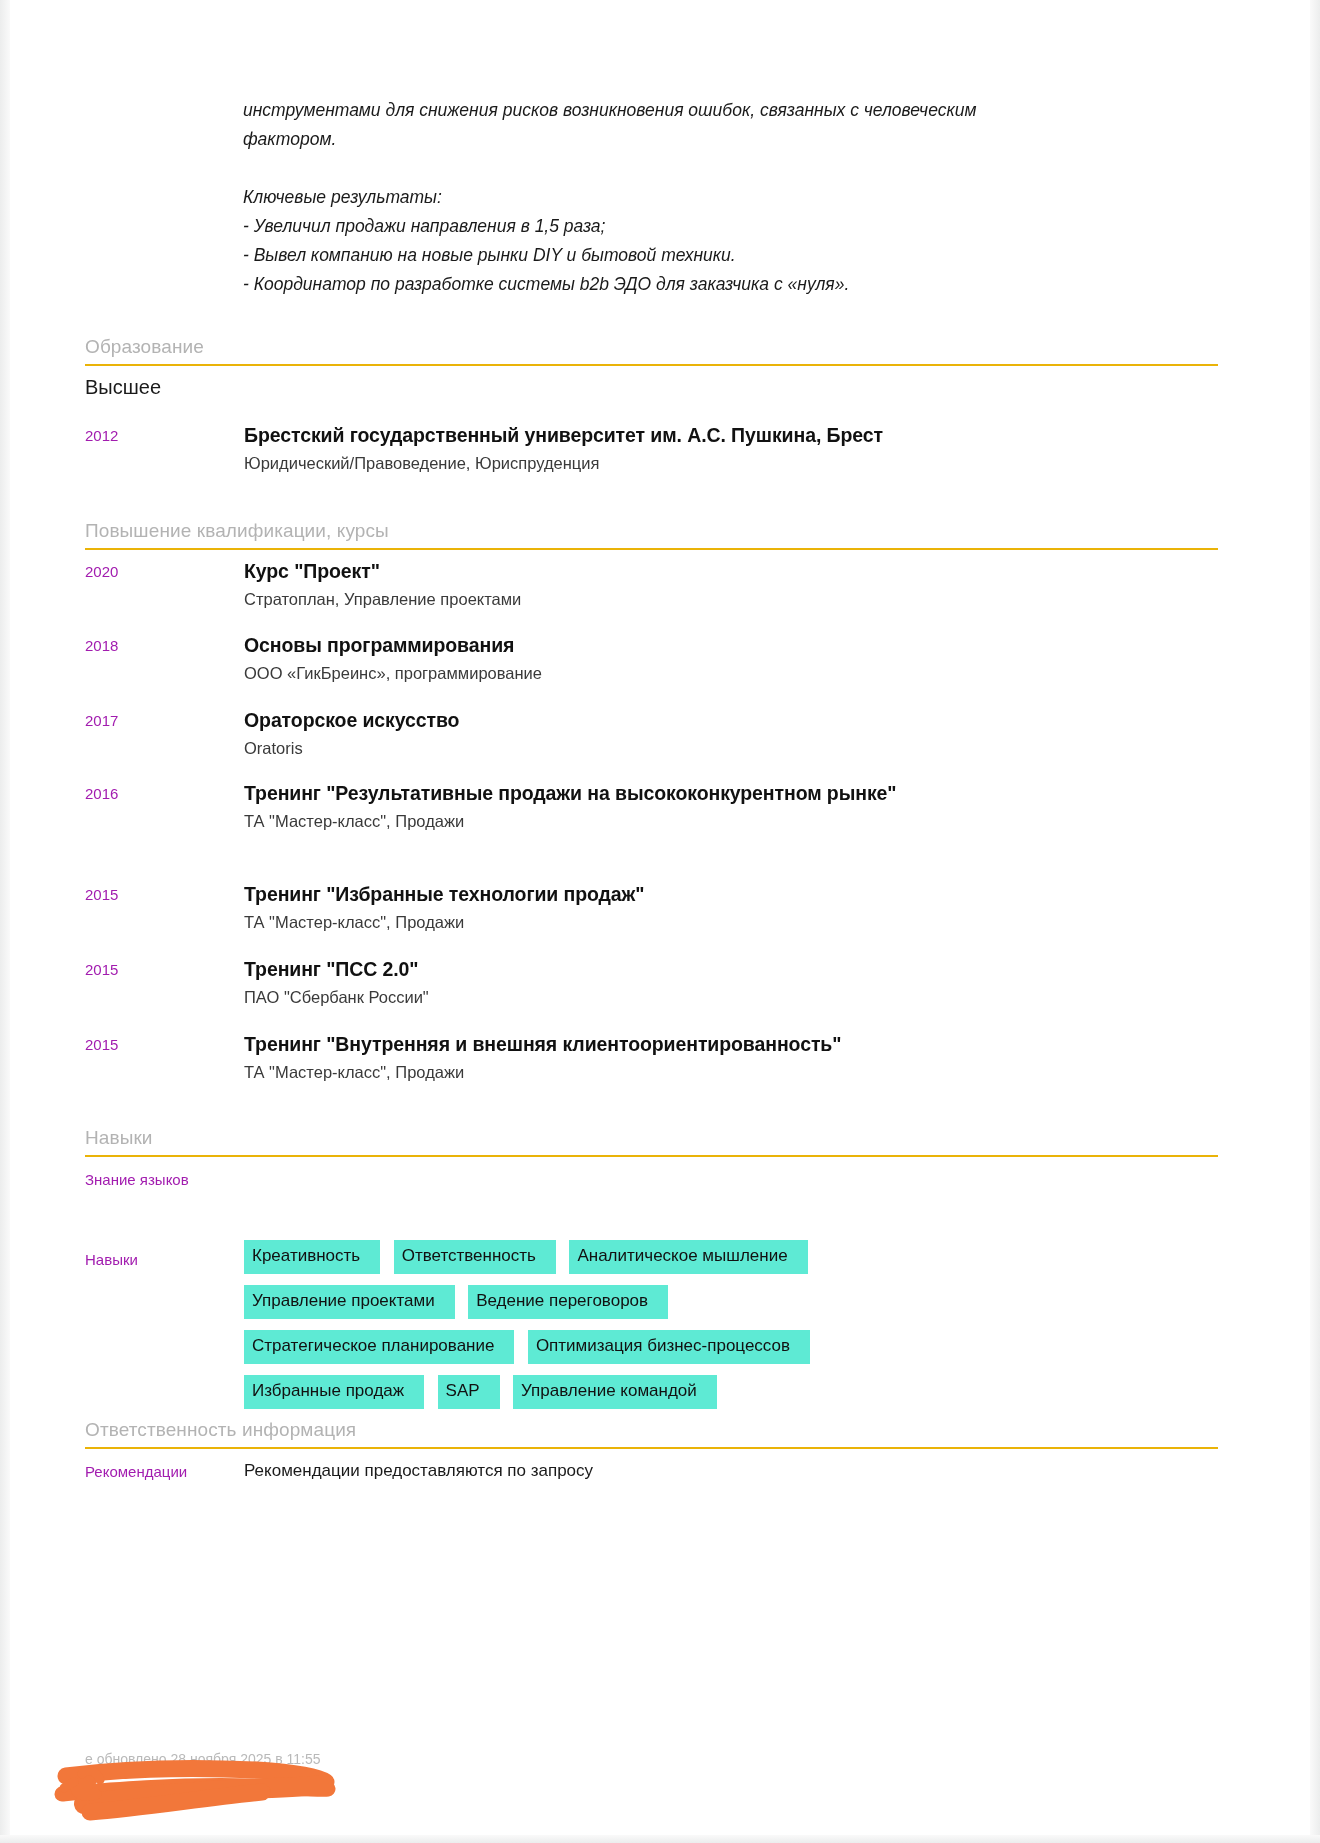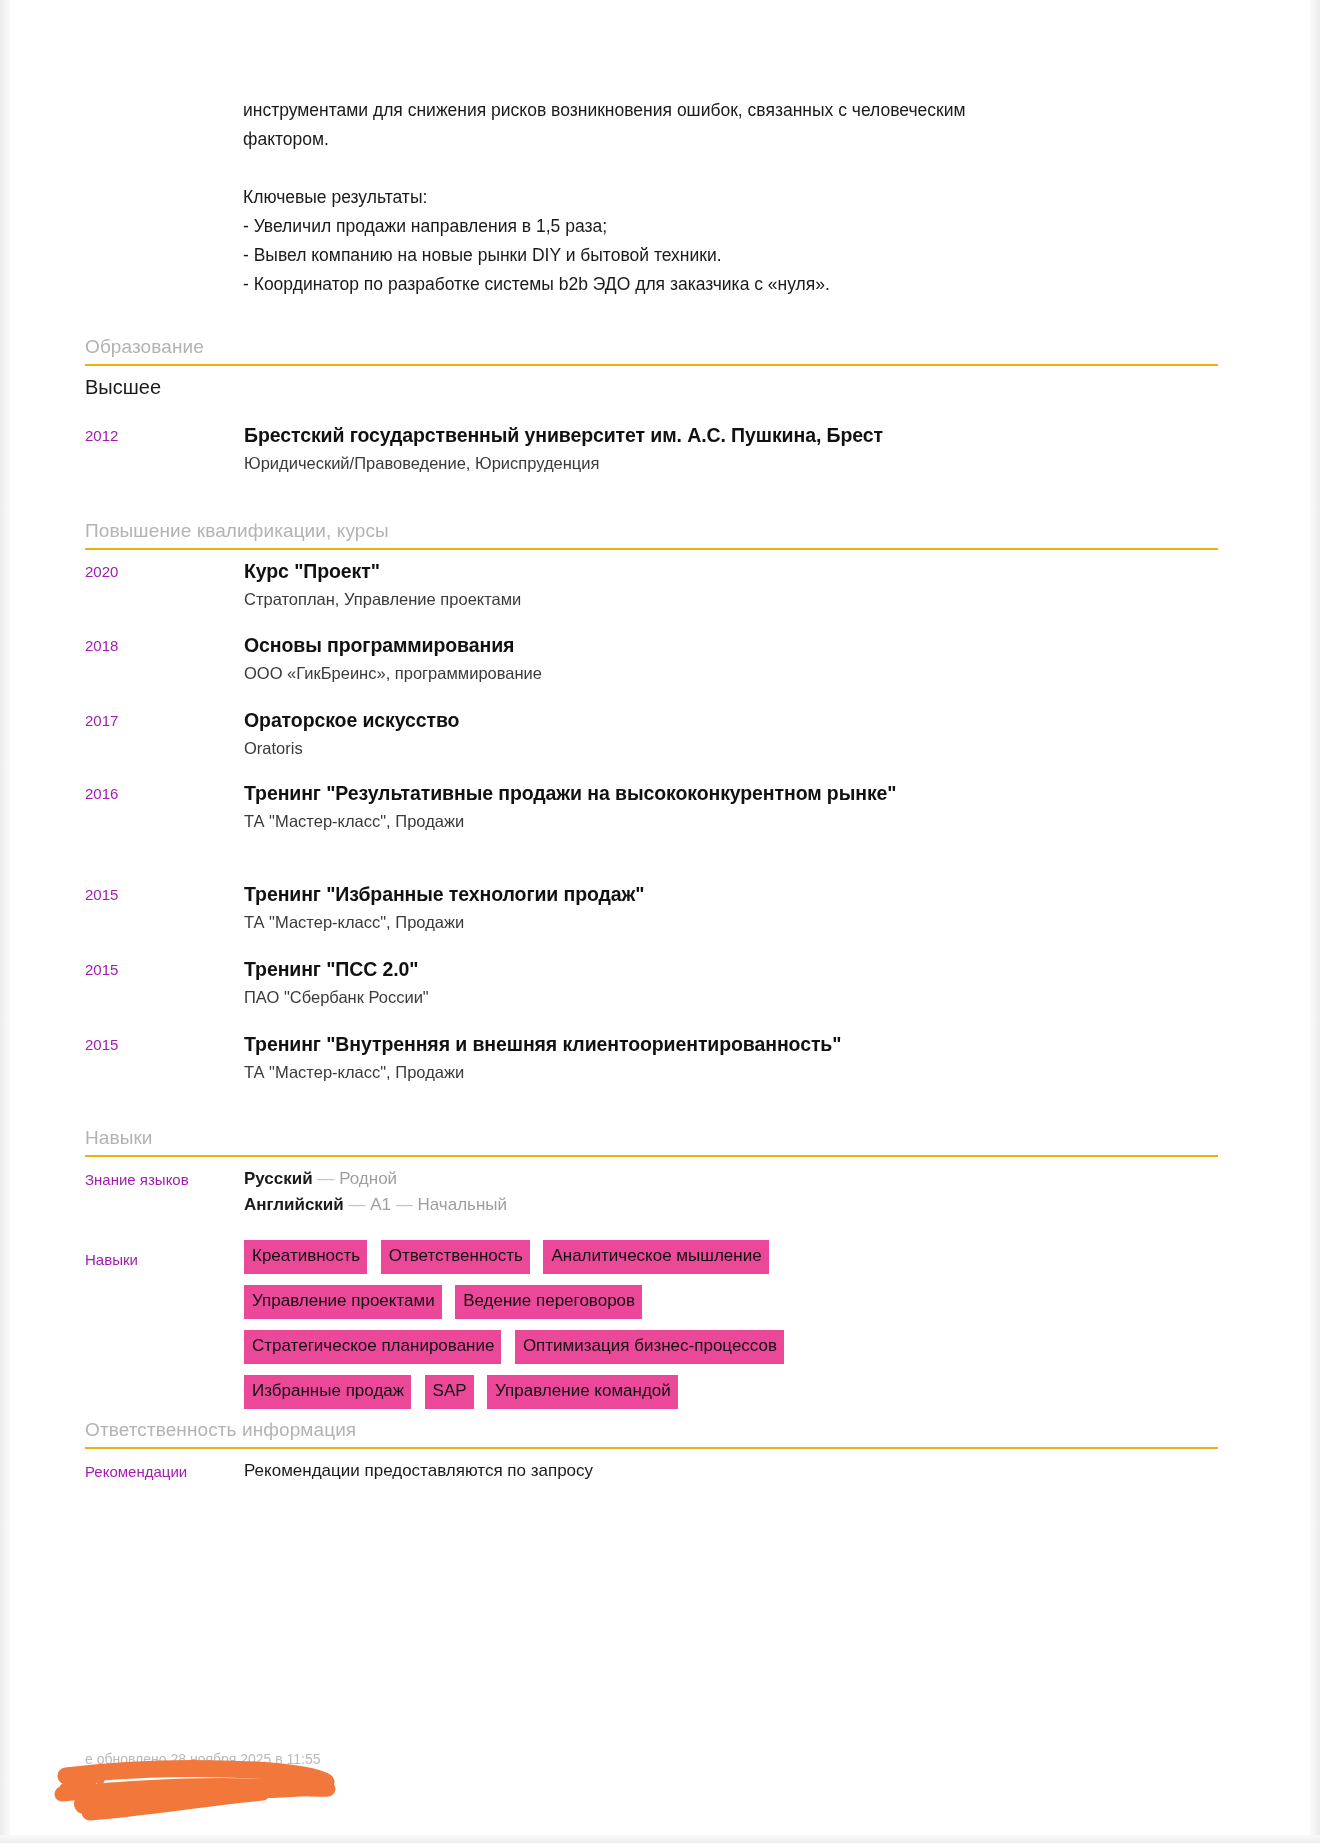--- a/index.html
+++ b/index.html
@@ -51,20 +51,21 @@
 
   
   .intro {
     position: absolute;
     left: 243px;
     top: 96px;
     width: 790px;
     font-size: 17.5px;
     line-height: 29px;
     color: #1a1a1a;
+    font-style: italic;
   }
   .intro p { margin: 0; }
   .intro .gap { height: 29px; }
 
   
   .section-head {
     position: absolute;
     left: 85px;
     width: 1133px;
     color: #b3b3b3;
@@ -130,25 +131,25 @@
   .lang-line .dash { color: #c2c2c2; }
   .lang-line .lvl  { color: #9e9e9e; }
 
   
   .tags {
     margin-left: 159px;
     width: 900px;
   }
   .tag {
     display: inline-block;
-    background: #ec4899;
+    background: #5eead4;
     color: #111111;
     font-size: 17px;
     line-height: 22px;
-    padding: 5px 7px 7px 8px;
+    padding: 5px 20px 7px 8px;
     margin: 0 9px 11px 0;
     white-space: nowrap;
     text-align: right;
   }
 
   .plain-val {
     margin-left: 159px;
     font-size: 17px;
     color: #1a1a1a;
     line-height: 26px;
@@ -262,34 +263,20 @@
       <div class="body">
         <div class="entry-title">Тренинг "Внутренняя и внешняя клиентоориентированность"</div>
         <div class="entry-sub">ТА "Мастер-класс", Продажи</div>
       </div>
     </div>
 
     <div class="section-head" style="top:1127px;">Навыки</div>
 
     <div class="row" style="top:1166px;">
       <div class="side">Знание языков</div>
-      <div class="body">
-        <div class="lang-line">
-          <span class="name">Русский</span>
-          <span class="dash">—</span>
-          <span class="lvl">Родной</span>
-        </div>
-        <div class="lang-line">
-          <span class="name">Английский</span>
-          <span class="dash">—</span>
-          <span class="lvl">A1</span>
-          <span class="dash">—</span>
-          <span class="lvl">Начальный</span>
-        </div>
-      </div>
     </div>
 
     <div class="row" style="top:1240px;">
       <div class="side" style="top:10px;">Навыки</div>
       <div class="tags">
         <span class="tag">Креативность</span>
         <span class="tag">Ответственность</span>
         <span class="tag">Аналитическое мышление</span>
         <br>
         <span class="tag">Управление проектами</span>

